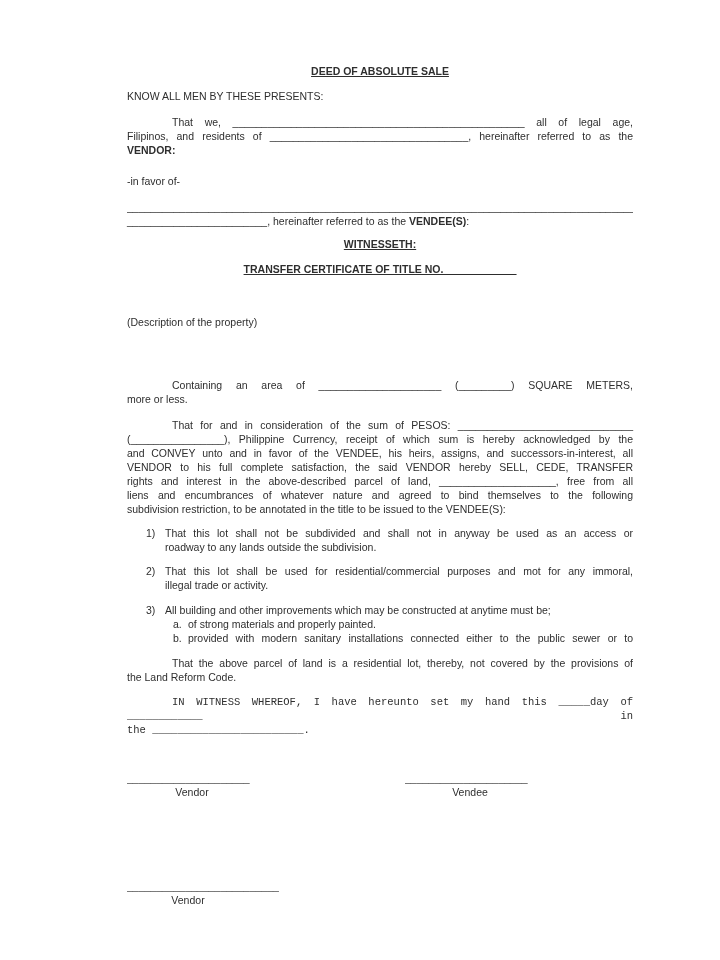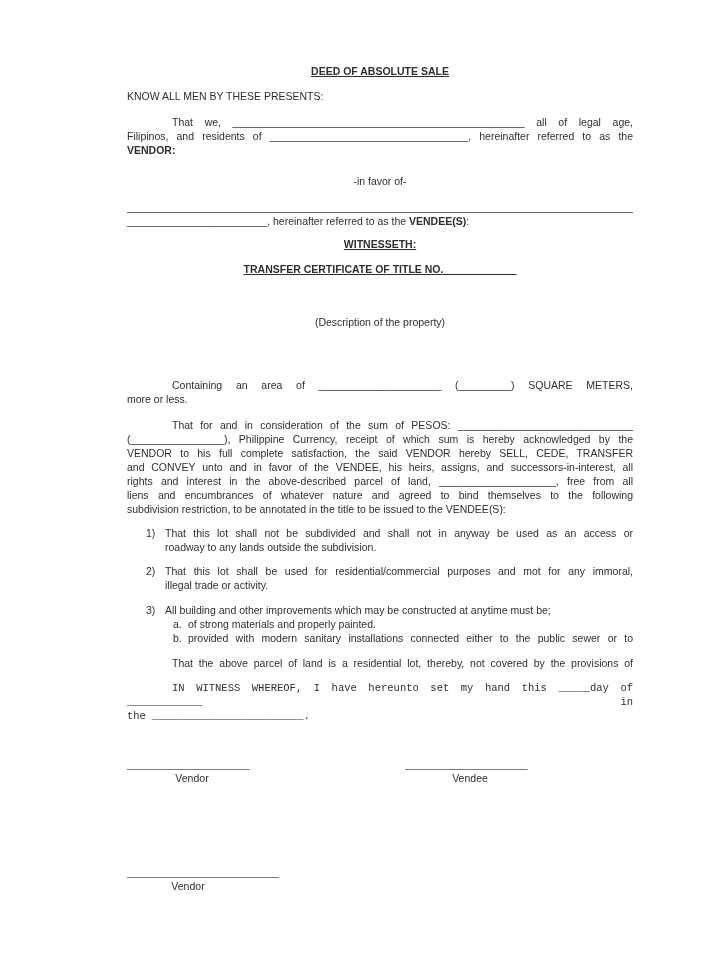--- a/index.html
+++ b/index.html
@@ -12,21 +12,21 @@
     color: #2e2e2e;
     overflow: hidden;
   }
   .doc { width: 720px; height: 960px; box-sizing: border-box; padding-top: 64px; }
   .content { margin-left: 127px; width: 506px; }
 
   
   .jl { text-align: justify; text-align-last: justify; } 
   .ll { text-align: left; }                               
   .indent { text-indent: 45px; }
-  .center { text-align: center; }
+  .center { text-align: left; }
   .clip { white-space: nowrap; overflow: hidden; }
   .heading { text-align: center; font-weight: bold; text-decoration: underline; }
   b { font-weight: bold; }
 
   
   .mb9  { margin-bottom: 9px; }
   .mb10 { margin-bottom: 10px; }
   .mb11 { margin-bottom: 11px; }
   .mb12 { margin-bottom: 12px; }
   .mb17 { margin-bottom: 17px; }
@@ -83,22 +83,22 @@
     <div class="center mb49">(Description of the property)</div>
 
     <div class="mb12">
       <div class="jl indent">Containing an area of _____________________ (_________) SQUARE METERS,</div>
       <div class="ll">more or less.</div>
     </div>
 
     <div class="mb10">
       <div class="jl indent">That for and in consideration of the sum of PESOS: ______________________________</div>
       <div class="jl">(________________), Philippine Currency, receipt of which sum is hereby acknowledged by the</div>
+      <div class="jl">and CONVEY unto and in favor of the VENDEE, his heirs, assigns, and successors-in-interest, all</div>
       <div class="jl">VENDOR to his full complete satisfaction, the said VENDOR hereby SELL, CEDE, TRANSFER</div>
-      <div class="jl">and CONVEY unto and in favor of the VENDEE, his heirs, assigns, and successors-in-interest, all</div>
       <div class="jl">rights and interest in the above-described parcel of land, ____________________, free from all</div>
       <div class="jl">liens and encumbrances of whatever nature and agreed to bind themselves to the following</div>
       <div class="ll">subdivision restriction, to be annotated in the title to be issued to the VENDEE(S):</div>
     </div>
 
     <div class="li mb10">
       <div class="num">1)</div>
       <div class="li-body">
         <div class="jl">That this lot shall not be subdivided and shall not in anyway be used as an access or</div>
         <div class="ll">roadway to any lands outside the subdivision.</div>
@@ -127,20 +127,21 @@
           <div class="letter">b.</div>
           <div class="sub-body">
             <div class="jl">provided with  modern sanitary installations connected either to the public sewer or to</div>
           </div>
         </div>
       </div>
     </div>
 
     <div class="mb11">
       <div class="jl indent">That the above parcel of land is a residential lot, thereby, not covered by the provisions of</div>
+      <div class="ll">the Land Reform Code.</div>
     </div>
 
     <div class="mb25">
       <div class="jl indent">IN WITNESS WHEREOF, I have hereunto set my hand this _____day of ____________ in</div>
       <div class="ll">the ________________________.</div>
     </div>
 
     <div class="sig-row mb51">
       <div class="sig-block">
         <div class="sig-line">_____________________</div>

